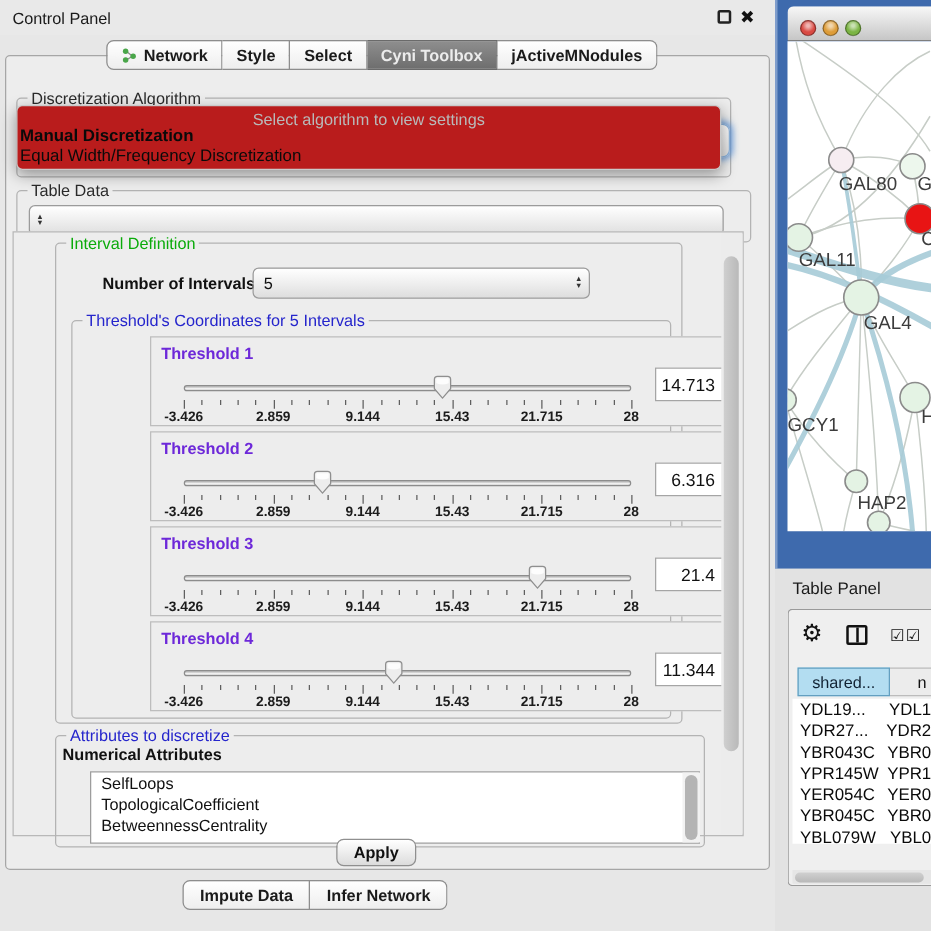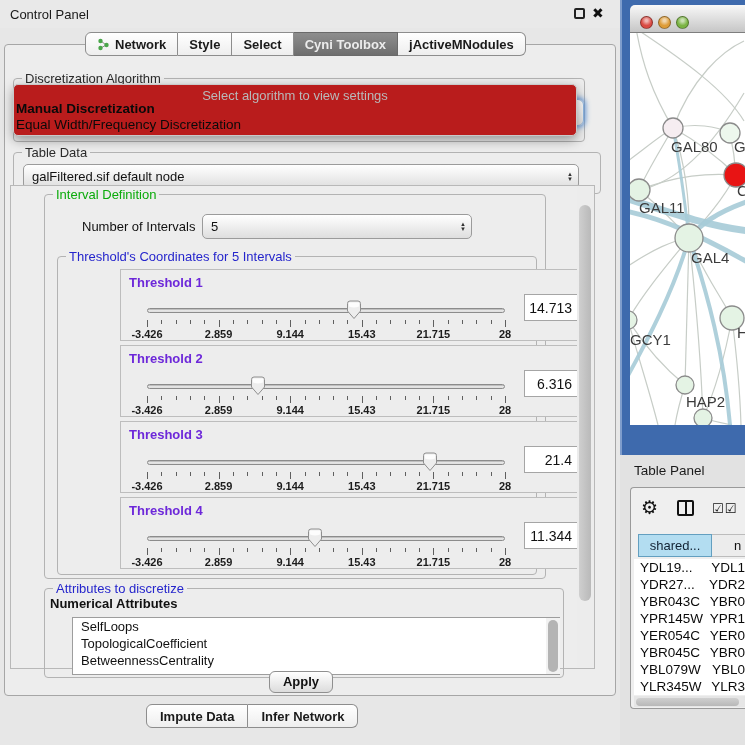--- a/index.html
+++ b/index.html
@@ -83,21 +83,21 @@
   #tp-title { left:634px; top:463px; font-size:13.5px; color:#1a1a1a; }
   #tp-box { left:630px; top:487px; width:115px; height:222px; border:1px solid #9a9a9a; border-right:none; border-radius:4px 0 0 4px; background:#efefef; }
   .tp-icon { position:absolute; color:#111; }
   #gear-icon { left:641px; top:496px; font-size:19px; }
   #cols-icon { left:677px; top:500px; width:17px; height:16px; border:2px solid #111; border-radius:2px; }
   #cols-icon::after { content:""; position:absolute; left:5.5px; top:0; width:2px; height:12px; background:#111; }
   #check-icons { left:712px; top:501px; font-size:13px; letter-spacing:1px; }
   #tp-header { left:638px; top:534px; height:23px; display:flex; }
   #tp-col1 { width:74px; background:#b3ddf1; border:1px solid #639fc0; text-align:center; line-height:21px; font-size:13px; color:#143; color:#123; }
   #tp-col2 { width:40px; background:#ececec; border:1px solid #bcbcbc; border-left:none; line-height:21px; font-size:13px; padding-left:22px; color:#111; }
-  #tp-rows { left:634px; top:559px; width:111px; height:136px; background:#ffffff; overflow:hidden; }
+  #tp-rows { left:634px; top:559px; width:111px; height:116px; background:#ffffff; overflow:hidden; }
   .trow { display:flex; height:17px; line-height:17px; font-size:13.5px; color:#0a0a0a; white-space:nowrap; }
   .tcell1 { width:78px; padding-left:6px; }
   .tcell2 { padding-left:2px; }
   #hscroll { left:634px; top:696px; width:111px; height:11px; background:#e6e6e6; }
   #hscroll-thumb { left:2px; top:1.5px; width:103px; height:8px; border-radius:4px; background:linear-gradient(#d0d0d0,#b8b8b8); }
 </style>
 </head>
 <body>
 
 <div class="abs" id="cp-titlebar"></div>
@@ -132,33 +132,32 @@
   </div>
 
 <div class="group" style="left:13px; top:78px; width:572px; height:64px;">
   <span class="group-label glabel-dark">Discretization Algorithm</span>
 </div>
 <div class="abs" id="algo-combo"></div>
 
 <div class="group" style="left:13px; top:152px; width:588px; height:42px;">
   <span class="group-label glabel-dark">Table Data</span>
   <div class="combo" style="left:9px; top:11px; width:556px; height:25px;">
-    <span class="combo-text">galFiltered.sif default node</span>
     <span class="stepper">
         <span>▲</span>
         <span>▼</span>
       </span>
   </div>
 </div>
 
 <div class="abs" id="viewport">
 
   <div class="group" style="left:33px; top:8px; width:502px; height:385px;">
     <span class="group-label glabel-green">Interval Definition</span>
-    <div class="abs" style="left:37px; top:24px; font-weight:normal; font-size:13px;">Number of Intervals</div>
+    <div class="abs" style="left:37px; top:24px; font-weight:bold; font-size:13px;">Number of Intervals</div>
     <div class="combo" style="left:157px; top:19px; width:270px; height:25px;">
       <span class="combo-text">5</span>
       <span class="stepper">
           <span>▲</span>
           <span>▼</span>
         </span>
     </div>
     <div class="group" style="left:12px; top:61px; width:480px; height:319px; background:#ededed;">
       <span class="group-label glabel-blue">Threshold's Coordinates for 5 Intervals</span>
       <div id="thresholds">

